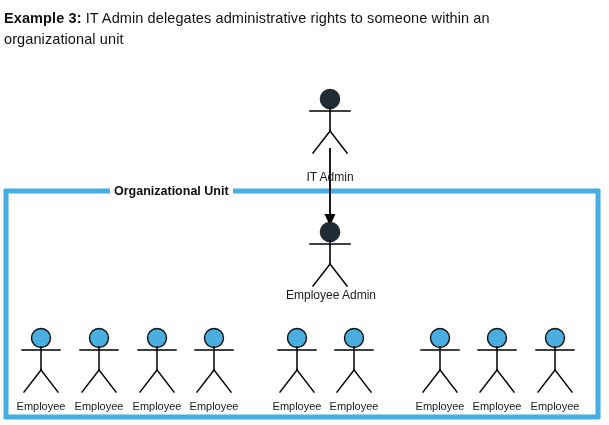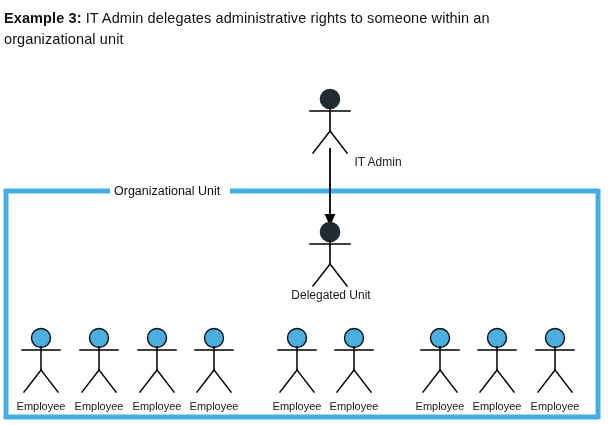--- a/index.html
+++ b/index.html
@@ -43,21 +43,21 @@
   #diagram svg {
     display: block;
   }
 
   
   .ou-label {
     position: absolute;
     left: 110px;
     top: 183px;
     font-size: 12.5px;
-    font-weight: normal;
+    font-weight: bold;
     color: #0e0e0e;
     background: #ffffff;
     padding: 0 4px;
     line-height: 16px;
     white-space: nowrap;
   }
 
   
   .actor-label {
     position: absolute;
@@ -173,23 +173,23 @@
           <line x1="555" y1="347" x2="555" y2="370"></line>
           <line x1="555" y1="370" x2="538" y2="392"></line>
           <line x1="555" y1="370" x2="572" y2="392"></line>
         </g>
       </g>
 
   </svg>
 
   <div class="ou-label">Organizational Unit</div>
 
-  <div class="actor-label" id="it-admin-label" style="left:330px; top:155px; transform:translateX(-50%);margin-left:48px;">IT Admin</div>
-
-  <div class="actor-label" id="delegated-admin-label" style="left:331px; top:288px; transform:translateX(-50%);">Delegated Unit</div>
+  <div class="actor-label" id="it-admin-label" style="left:330px; top:170px; transform:translateX(-50%);">IT Admin</div>
+
+  <div class="actor-label" id="delegated-admin-label" style="left:331px; top:288px; transform:translateX(-50%);">Employee Admin</div>
 
   <div id="employee-labels">
       <div class="actor-label small" style="left: 41px; top: 399px; transform: translateX(-50%);">Employee</div>
       <div class="actor-label small" style="left: 99px; top: 399px; transform: translateX(-50%);">Employee</div>
       <div class="actor-label small" style="left: 157px; top: 399px; transform: translateX(-50%);">Employee</div>
       <div class="actor-label small" style="left: 214px; top: 399px; transform: translateX(-50%);">Employee</div>
       <div class="actor-label small" style="left: 297px; top: 399px; transform: translateX(-50%);">Employee</div>
       <div class="actor-label small" style="left: 354px; top: 399px; transform: translateX(-50%);">Employee</div>
       <div class="actor-label small" style="left: 440px; top: 399px; transform: translateX(-50%);">Employee</div>
       <div class="actor-label small" style="left: 497px; top: 399px; transform: translateX(-50%);">Employee</div>

